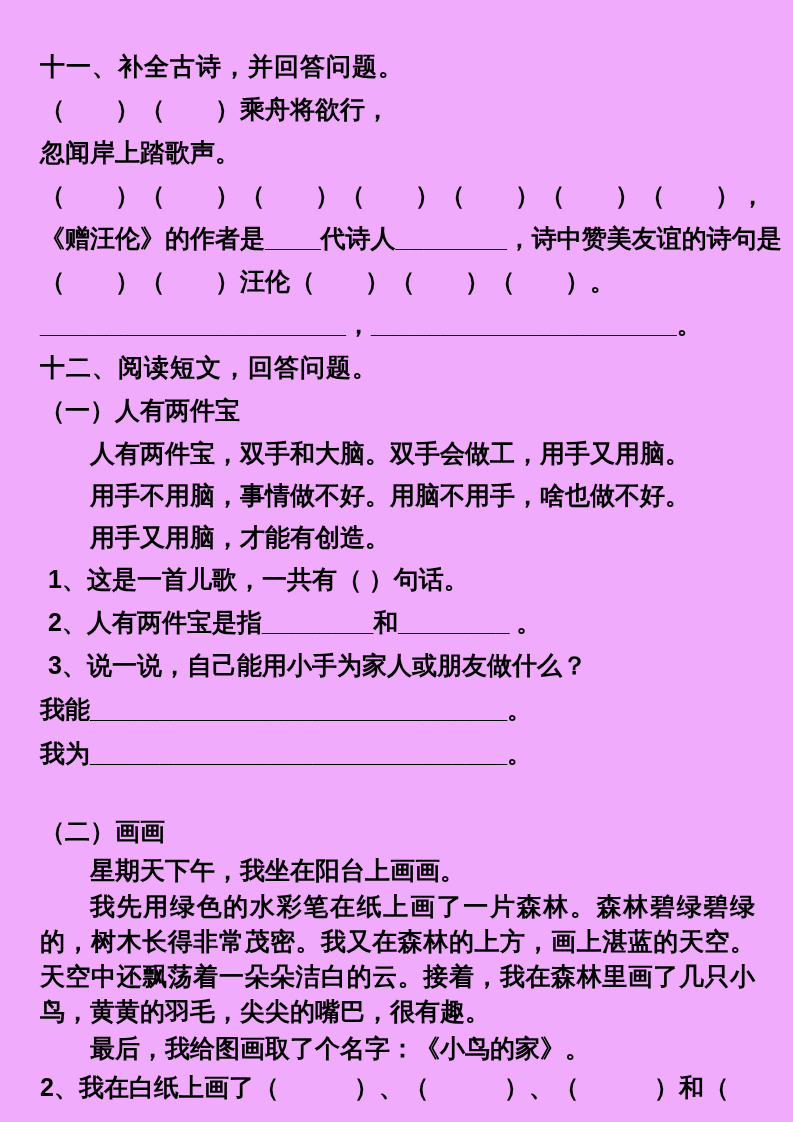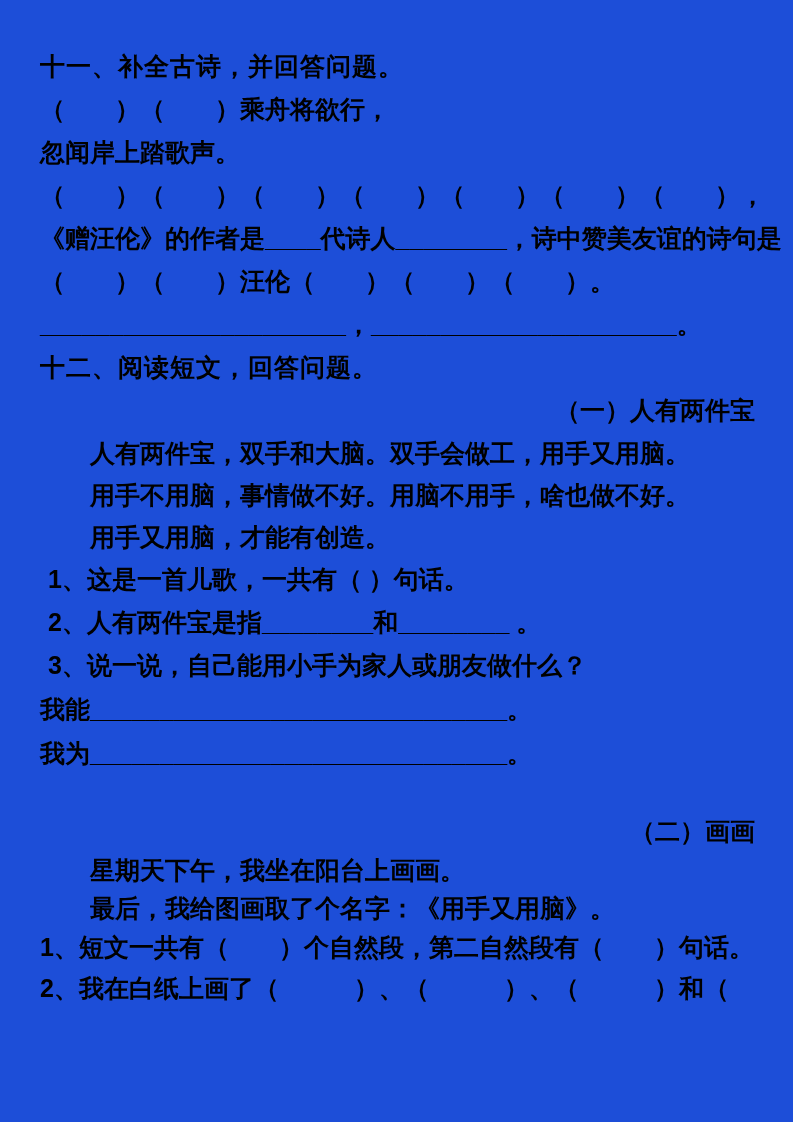--- a/index.html
+++ b/index.html
@@ -5,38 +5,38 @@
   html, body {
     margin: 0;
     padding: 0;
     background: #ffffff;
   }
   .page {
     position: relative;
     width: 793px;
     height: 1122px;
     margin: 0 auto;
-    background: #1d4ed8;
+    background: #f0abfc;
     color: #000000;
     font-family: "Liberation Sans", sans-serif;
     font-weight: bold;
     font-size: 25px;
     box-sizing: border-box;
     padding: 45px 38px 0 40px;
     overflow: hidden;
   }
   .ln { white-space: nowrap; }
   .p43 { line-height: 43px; }
   .p42 { line-height: 42px; }
   .p44 { line-height: 44px; }
   .p41 { line-height: 41px; }
   .p40 { line-height: 40px; margin-top: 36px; }
   .p38 { line-height: 38px; }
   .heading { letter-spacing: 1px; }
-  .center { text-align: right; white-space: nowrap; }
+  .center { text-align: left; white-space: nowrap; }
   .indent { text-indent: 2em; }
   .q { padding-left: 8px; }
   .para {
     white-space: normal;
     line-height: 35px;
     text-align: justify;
     text-indent: 2em;
   }
 </style>
 </head>
@@ -66,19 +66,19 @@
   <div class="ln p43 q">2、人有两件宝是指________和________ 。</div>
   <div class="ln p43 q">3、说一说，自己能用小手为家人或朋友做什么？</div>
 
   <div class="ln p44">我能______________________________。</div>
   <div class="ln p44">我为______________________________。</div>
 
   <div class="center p40">（二）画画</div>
 
   <div class="ln p38 indent">星期天下午，我坐在阳台上画画。</div>
 
+  <div class="para">我先用绿色的水彩笔在纸上画了一片森林。森林碧绿碧绿的，树木长得非常茂密。我又在森林的上方，画上湛蓝的天空。天空中还飘荡着一朵朵洁白的云。接着，我在森林里画了几只小鸟，黄黄的羽毛，尖尖的嘴巴，很有趣。</div>
 
-  <div class="ln p38 indent">最后，我给图画取了个名字：《用手又用脑》。</div>
+  <div class="ln p38 indent">最后，我给图画取了个名字：《小鸟的家》。</div>
 
-  <div class="ln p41">1、短文一共有（　　）个自然段，第二自然段有（　　）句话。</div>
   <div class="ln p41">2、我在白纸上画了（　　　）、（　　　）、（　　　）和（　　　）。</div>
 
 </div>
 
 </body></html>

